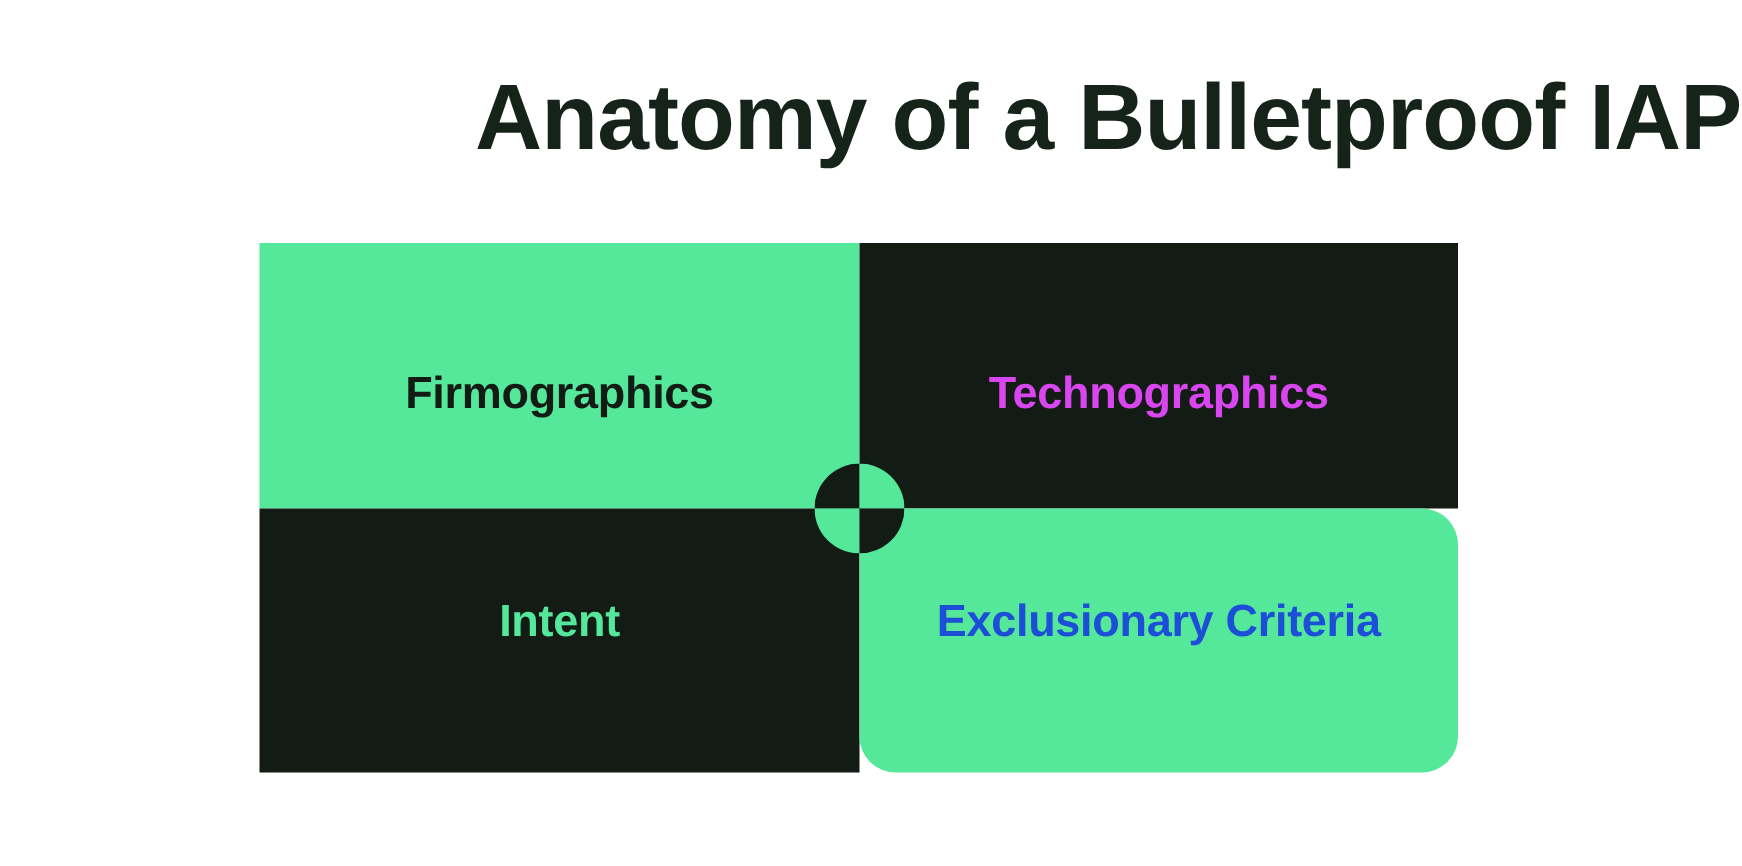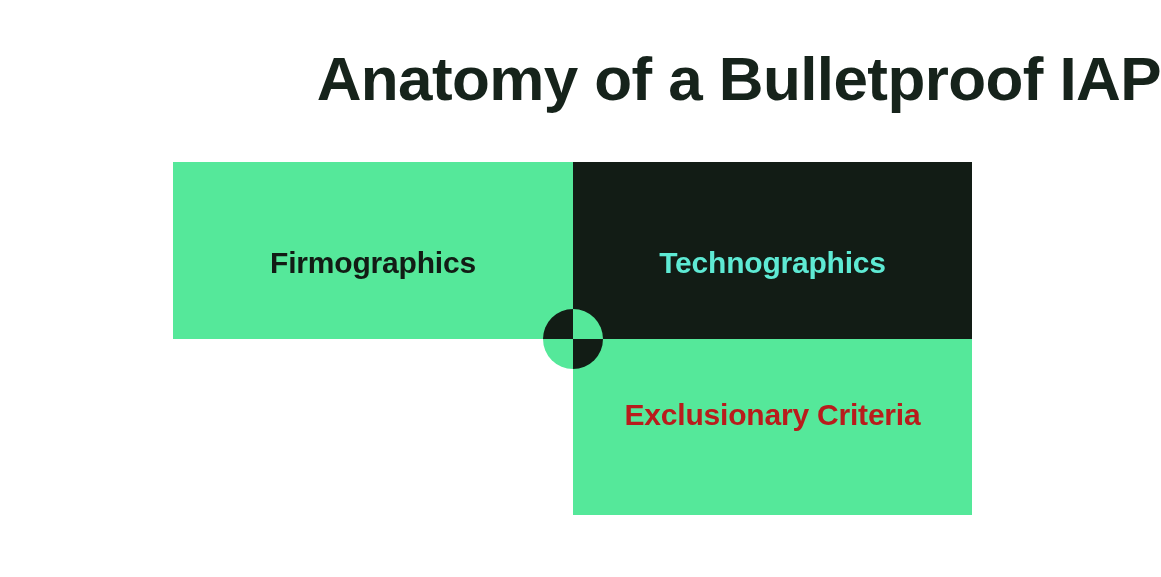--- a/index.html
+++ b/index.html
@@ -104,26 +104,29 @@
 <body style="background: rgb(255, 255, 255);">
 
 <div id="page-title" style="color: rgb(22, 35, 27);">Anatomy of a Bulletproof IAP</div>
 
 <div id="matrix">
 
   <div class="quadrant" id="quadrant-top-left" style="background: rgb(85, 232, 154); color: rgb(18, 28, 21);">
     <span class="q-label">Firmographics</span>
   </div>
 
-  <div class="quadrant" id="quadrant-top-right" style="background: rgb(18, 28, 21); color: #5eead4;">
+  <div class="quadrant" id="quadrant-top-right" style="background: rgb(18, 28, 21); color: #d946ef;">
     <span class="q-label">Technographics</span>
   </div>
 
+  <div class="quadrant" id="quadrant-bottom-left" style="background: rgb(18, 28, 21); color: rgb(85, 232, 154);">
+    <span class="q-label">Intent</span>
+  </div>
 
-  <div class="quadrant" id="quadrant-bottom-right" style="background: rgb(85, 232, 154); color: #b91c1c;">
+  <div class="quadrant" id="quadrant-bottom-right" style="background: rgb(85, 232, 154); color: #1d4ed8; border-radius: 24px;">
     <span class="q-label">Exclusionary Criteria</span>
   </div>
 
   <div id="center-node">
     <div class="node-arc" id="node-arc-tl"></div>
     <div class="node-arc" id="node-arc-tr"></div>
     <div class="node-arc" id="node-arc-bl"></div>
     <div class="node-arc" id="node-arc-br"></div>
   </div>
 

